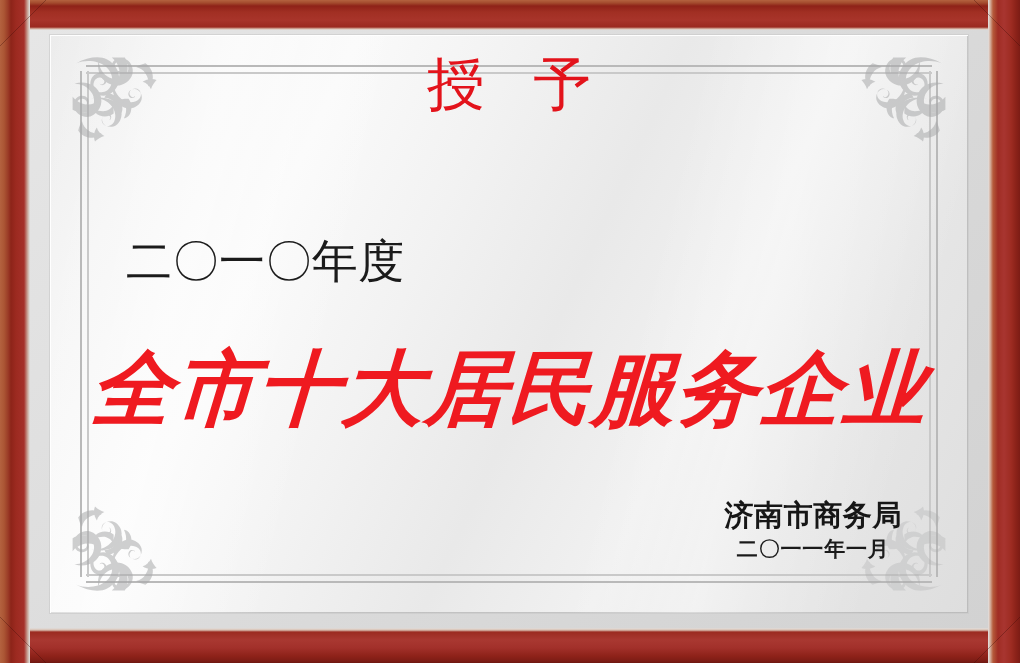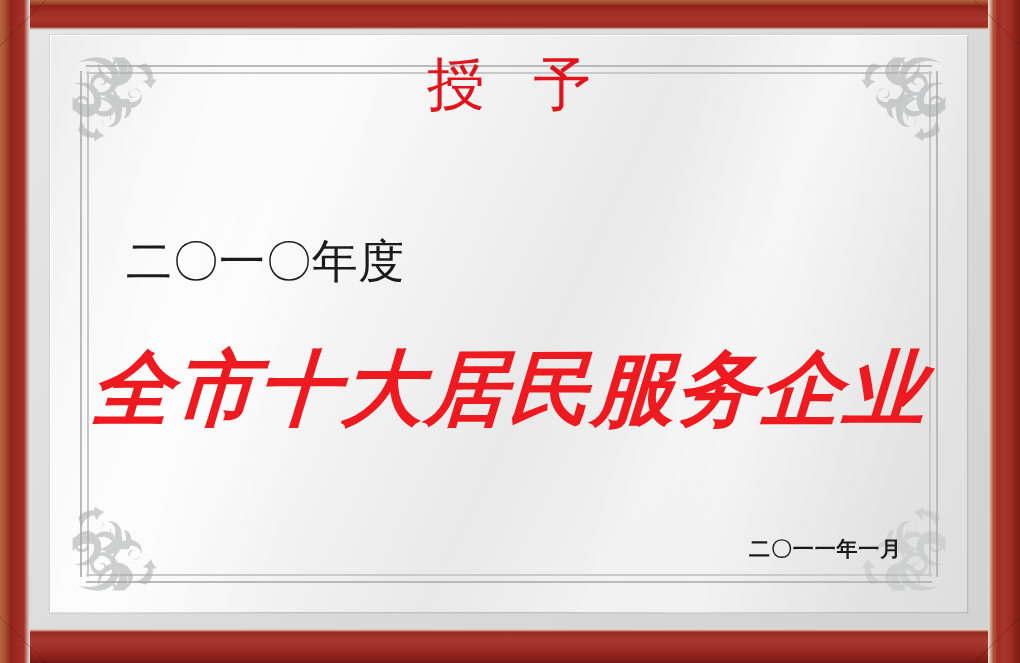--- a/index.html
+++ b/index.html
@@ -154,21 +154,21 @@
     color:#161616;
     line-height:1.25;
     white-space:nowrap;
   }
   .sign-date{
     font-family:"DejaVu Sans","Liberation Sans",sans-serif;
     font-weight:bold;
     font-size:21px;
     letter-spacing:.04em;
     color:#1a1a1a;
-    margin-top:9px;
+    margin-top:2px;
     white-space:nowrap;
   }
 </style>
 </head>
 <body>
 
 <div id="plaque">
 
   <div class="frame-outer">
     <div class="frame-band frame-top"></div>
@@ -284,18 +284,19 @@
 
     <div class="text-layer">
 
       <div class="award-verb">授 予</div>
 
       <div class="award-year">二〇一〇年度</div>
 
       <div class="award-title">全市十大居民服务企业</div>
 
       <div class="signature">
+        <div class="sign-org">济南市商务局</div>
         <div class="sign-date">二〇一一年一月</div>
       </div>
 
     </div>
   </div>
 </div>
 
 </body></html>

